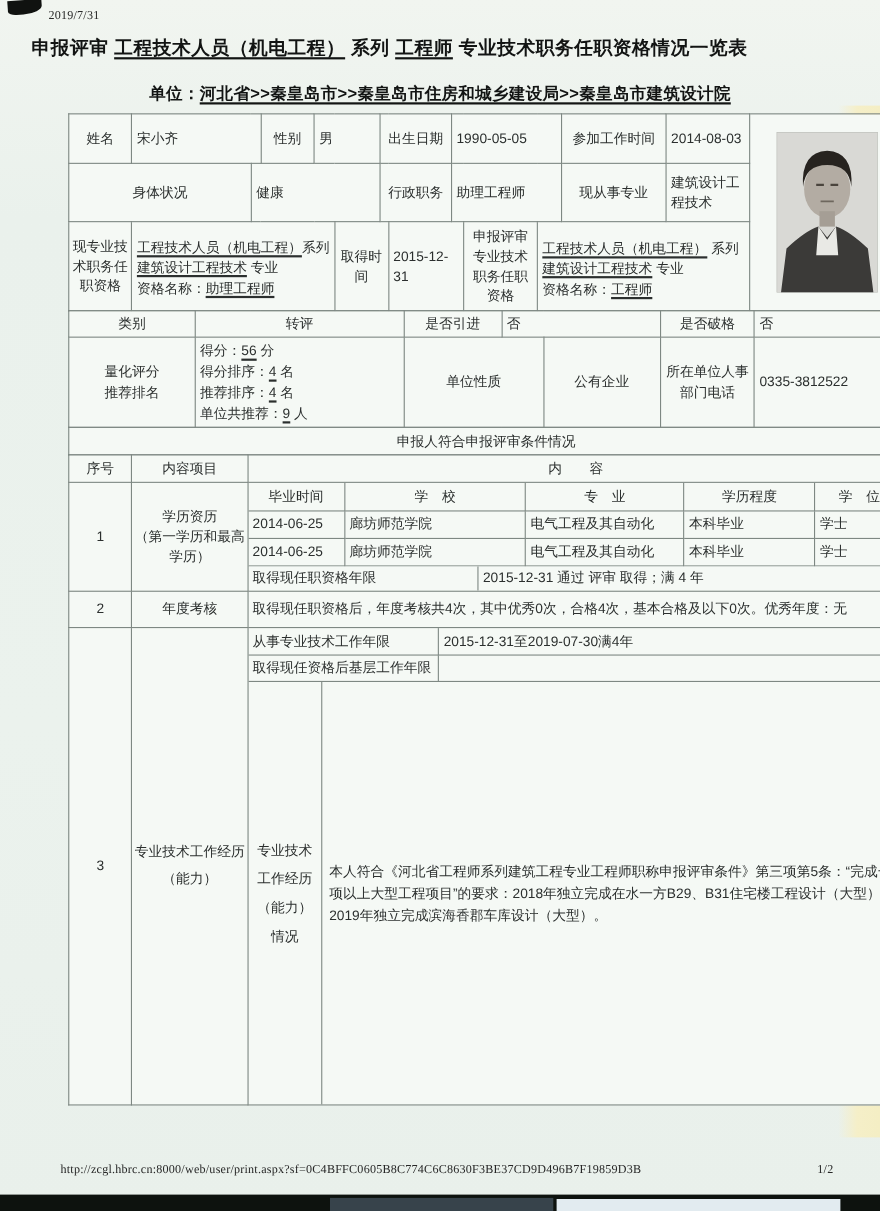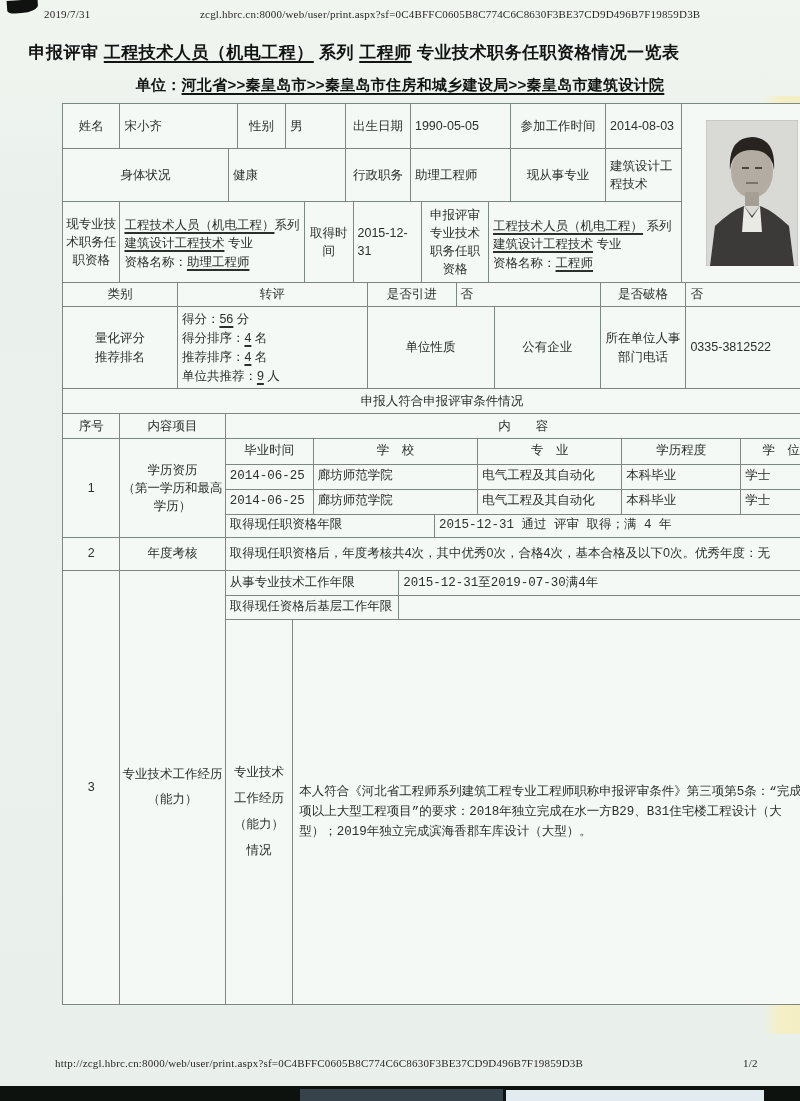--- a/index.html
+++ b/index.html
@@ -7,40 +7,40 @@
     position:relative;width:800px;height:1101px;overflow:hidden;
     background:linear-gradient(180deg,#f1f5f0 0%,#eaf1ec 18%,#ebf2ed 60%,#e9f0eb 100%);
     font-family:"Liberation Sans","DejaVu Sans",sans-serif;
     color:#2b2f2e;
   }
   .abs{position:absolute;}
   .serif{font-family:"Liberation Serif","DejaVu Serif",serif;}
   
   .print-line{font-size:11px;color:#272727;letter-spacing:.2px;}
   
-  .title{top:41px;left:0;width:708px;text-align:center;font-size:17px;font-weight:bold;color:#121413;letter-spacing:.5px;}
+  .title{top:32px;left:0;width:708px;text-align:center;font-size:17px;font-weight:bold;color:#121413;letter-spacing:.5px;}
   .subtitle{top:76px;left:0;width:800px;text-align:center;font-size:15px;font-weight:bold;color:#121413;letter-spacing:.3px;}
   .u{text-decoration:underline;text-underline-offset:3px;text-decoration-thickness:1.5px;}
   
   .stack{position:absolute;left:62px;top:103px;width:702px;}
   table.tbl{border-collapse:collapse;table-layout:fixed;width:760px;margin-top:-1px;}
   table.tbl:first-child{margin-top:0;}
   .tbl td{border:1px solid #7e8883;background:#f5f9f5;font-size:12.5px;color:#2b2f2e;
           padding:1px 4px;vertical-align:middle;line-height:1.45;}
   .c{text-align:center;} .l{text-align:left;} .top{vertical-align:top;}
   .pad0{padding:0 !important;}
   .xs{font-size:11.5px;padding:1px 2px;}
   .sm{font-size:12px;}
   .line{display:block;}
   .nwl{display:block;white-space:nowrap;}
   .scoreline{display:block;line-height:19px;white-space:nowrap;}
   .nowrap{white-space:nowrap;}
   
   table.nt{width:100%;border-collapse:collapse;table-layout:fixed;}
-  .nt td{border:1px solid #7e8883;background:#f5f9f5;font-size:12.5px;padding:1px 4px;vertical-align:middle;line-height:1.45;font-family:Liberation Mono, monospace;}
+  .nt td{border:1px solid #7e8883;background:#f5f9f5;font-size:12.5px;padding:1px 4px;vertical-align:middle;line-height:1.45;}
   .nt td:first-child{border-left:none;}
   .nt td:last-child{border-right:none;}
   .nt.no-top tr:first-child td{border-top:none;}
   .nt.no-bottom tr:last-child td{border-bottom:none;}
   
   .side-band{top:96px;right:0;width:38px;height:938px;
     background:linear-gradient(90deg,rgba(245,239,200,0) 0%,#f5efc8 45%,#f4eec4 100%);}
   .corner-smudge{left:7px;top:0;width:31px;height:13px;background:#101210;border-radius:0 0 55% 25%;transform:rotate(-4deg);}
   .bottom-bar{left:0;top:1086px;width:800px;height:15px;background:#0d120e;}
   .bar-seg1{left:300px;top:1089px;width:203px;height:12px;background:#37434b;}
@@ -50,21 +50,20 @@
 </style>
 </head>
 <body>
 
 <div id="sheet">
 
   <div class="abs corner-smudge"></div>
   <div class="abs side-band"></div>
 
   <div class="abs serif print-line" style="left:44px;top:8px;">2019/7/31</div>
-  <div class="abs serif print-line" style="left:200px;top:8px;">zcgl.hbrc.cn:8000/web/user/print.aspx?sf=0C4BFFC0605B8C774C6C8630F3BE37CD9D496B7F19859D3B</div>
 
   <div class="abs title">
     <span>申报评审 </span><span class="u">工程技术人员（机电工程）</span><span> 系列 </span><span class="u">工程师</span><span> 专业技术职务任职资格情况一览表</span>
   </div>
 
   <div class="abs subtitle">
     <span>单位：</span><span class="u">河北省&gt;&gt;秦皇岛市&gt;&gt;秦皇岛市住房和城乡建设局&gt;&gt;秦皇岛市建筑设计院</span>
   </div>
 
   <div class="stack">

